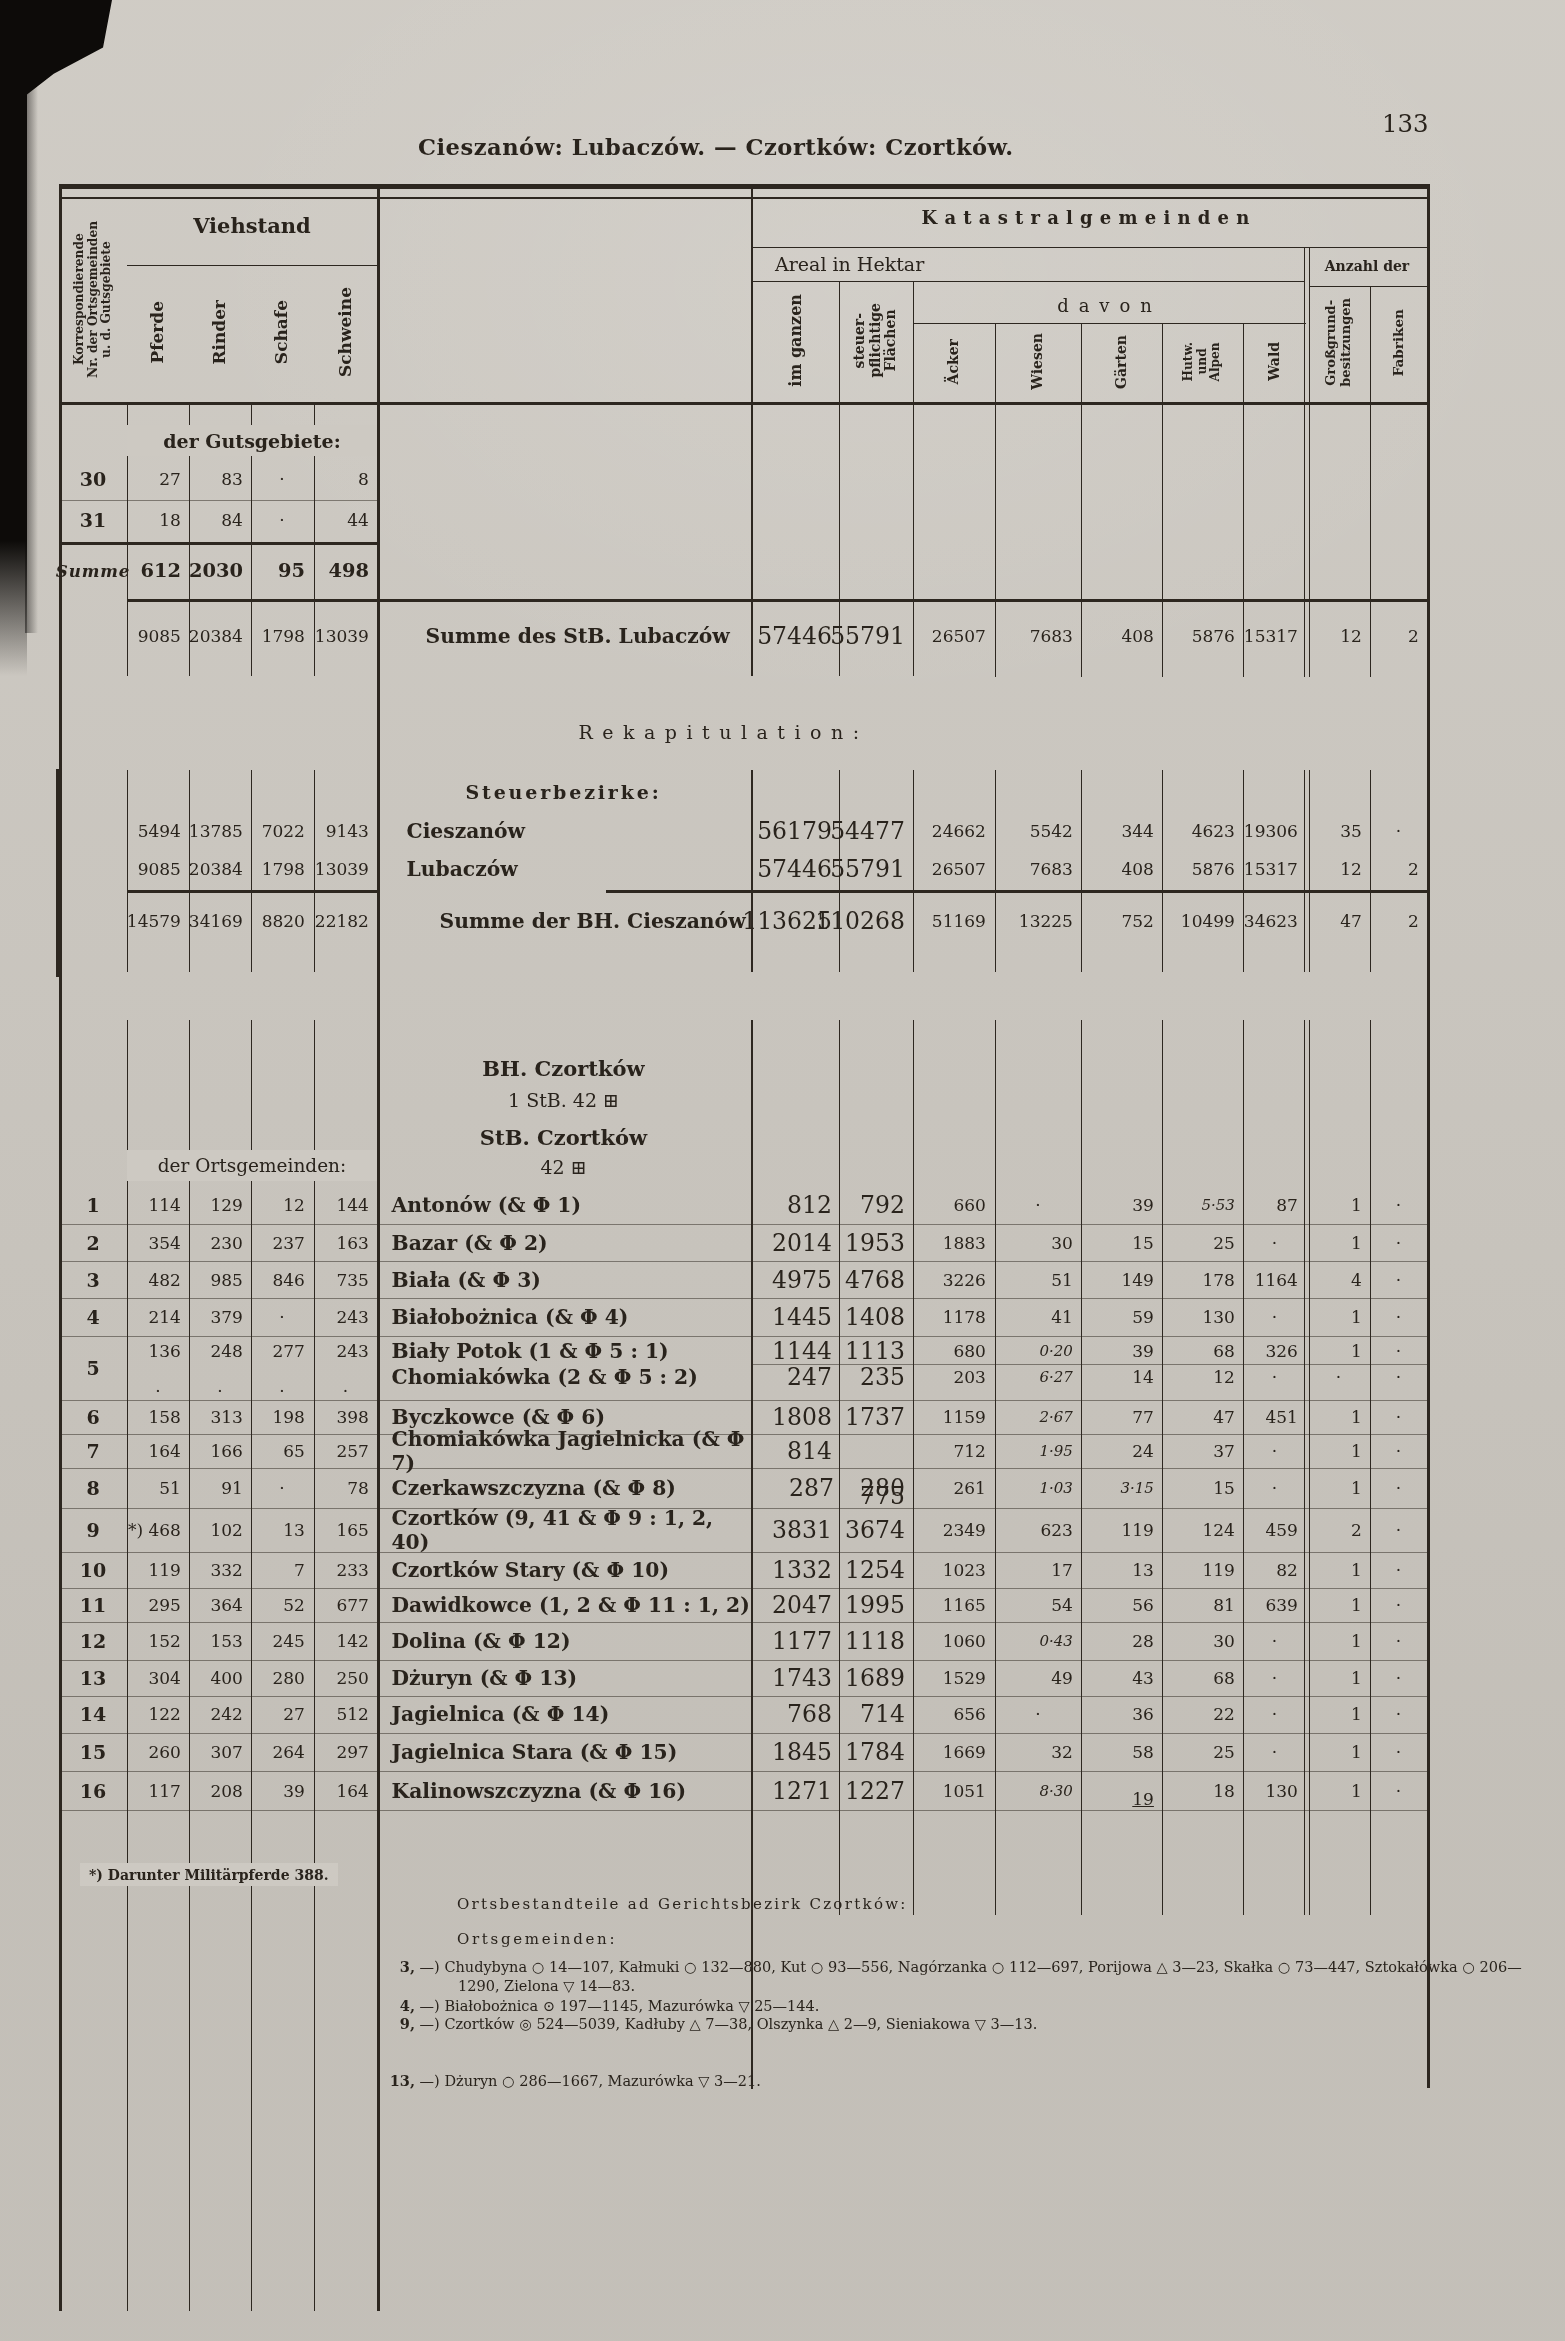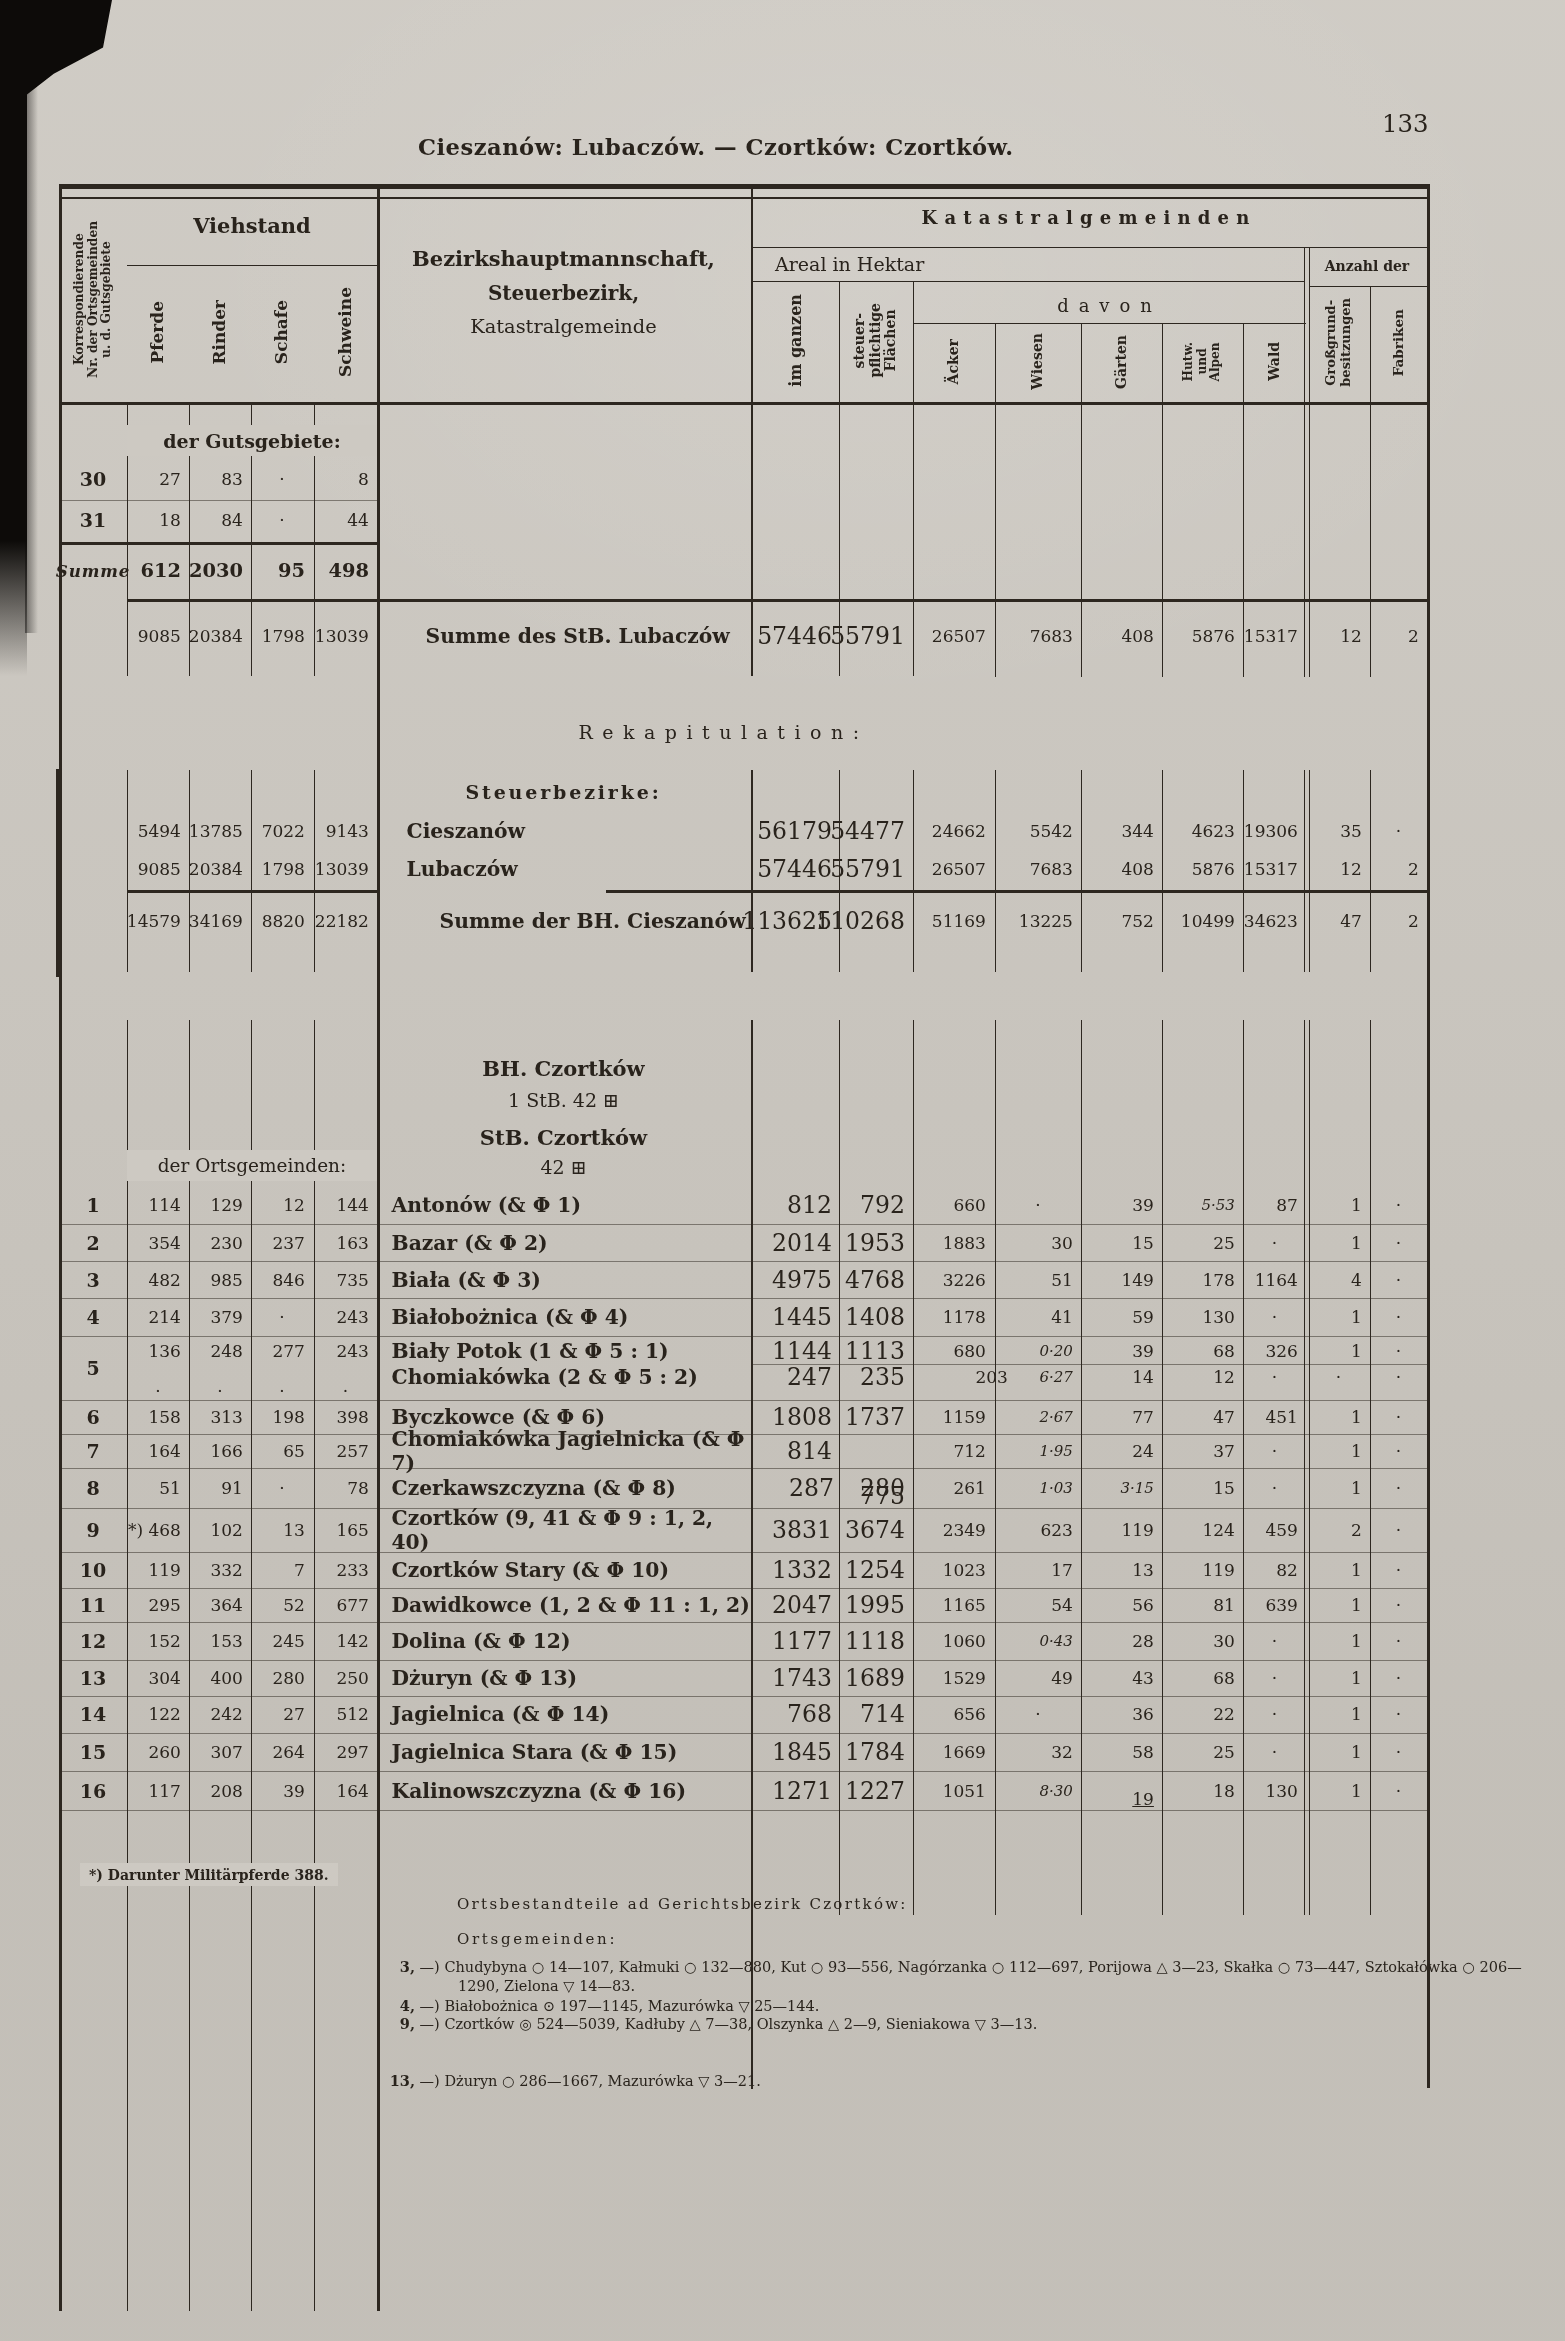--- a/index.html
+++ b/index.html
@@ -66,25 +66,20 @@
 
   <div id="pgnum">133</div>
   <div id="title">Cieszanów: Lubaczów. — Czortków: Czortków.</div>
 
   <div class="vlab" id="corrhead">
     <span>Korrespondierende
 Nr. der Ortsgemeinden
 u. d. Gutsgebiete</span>
   </div>
   <div class="cen" id="viehhead">Viehstand</div>
-  <div id="bezirk">
-    <div class="bz1">Bezirkshauptmannschaft,</div>
-    <div class="bz2">Steuerbezirk,</div>
-    <div class="bz3">Katastralgemeinde</div>
-  </div>
   <div class="cen" id="kathead">Katastralgemeinden</div>
   <div id="arealhead">Areal in Hektar</div>
   <div class="cen" id="anzahlhead">Anzahl der</div>
   <div class="cen" id="davonhead">davon</div>
 
   <div class="cen" id="gutslabel">der Gutsgebiete:</div>
   <div class="cen" id="rektitle">Rekapitulation:</div>
   <div class="cen" id="stzlabel">Steuerbezirke:</div>
   <div class="cen" id="ortslabel">der Ortsgemeinden:</div>
 
@@ -361,21 +356,21 @@
     <div class="cell big" style="left: 839px; top: 1336px; width: 74px; height: 29px;">1113</div>
     <div class="cell " style="left: 913px; top: 1336px; width: 81px; height: 29px;">680</div>
     <div class="cell dec" style="left: 995px; top: 1336px; width: 86px; height: 29px;">0·20</div>
     <div class="cell " style="left: 1081px; top: 1336px; width: 81px; height: 29px;">39</div>
     <div class="cell " style="left: 1162px; top: 1336px; width: 81px; height: 29px;">68</div>
     <div class="cell " style="left: 1243px; top: 1336px; width: 63px; height: 29px;">326</div>
     <div class="cell " style="left: 1307px; top: 1336px; width: 63px; height: 29px;">1</div>
     <div class="cell ctr" style="left: 1370px; top: 1336px; width: 57px; height: 29px;">·</div>
     <div class="cell big" style="left: 751px; top: 1362px; width: 89px; height: 29px;">247</div>
     <div class="cell big" style="left: 839px; top: 1362px; width: 74px; height: 29px;">235</div>
-    <div class="cell " style="left: 935px; top: 1362px; width: 81px; height: 29px; padding-left: 28px;">203</div>
+    <div class="cell " style="left: 913px; top: 1362px; width: 81px; height: 29px; padding-left: 28px;">203</div>
     <div class="cell dec" style="left: 995px; top: 1362px; width: 86px; height: 29px;">6·27</div>
     <div class="cell " style="left: 1081px; top: 1362px; width: 81px; height: 29px;">14</div>
     <div class="cell " style="left: 1162px; top: 1362px; width: 81px; height: 29px;">12</div>
     <div class="cell ctr" style="left: 1243px; top: 1362px; width: 63px; height: 29px;">·</div>
     <div class="cell ctr" style="left: 1307px; top: 1362px; width: 63px; height: 29px;">·</div>
     <div class="cell ctr" style="left: 1370px; top: 1362px; width: 57px; height: 29px;">·</div>
     <div class="cell corrn" style="left: 59px; top: 1400px; width: 68px; height: 34px;">6</div>
     <div class="cell " style="left: 127px; top: 1400px; width: 62px; height: 34px;">158</div>
     <div class="cell " style="left: 189px; top: 1400px; width: 62px; height: 34px;">313</div>
     <div class="cell " style="left: 251px; top: 1400px; width: 62px; height: 34px;">198</div>

